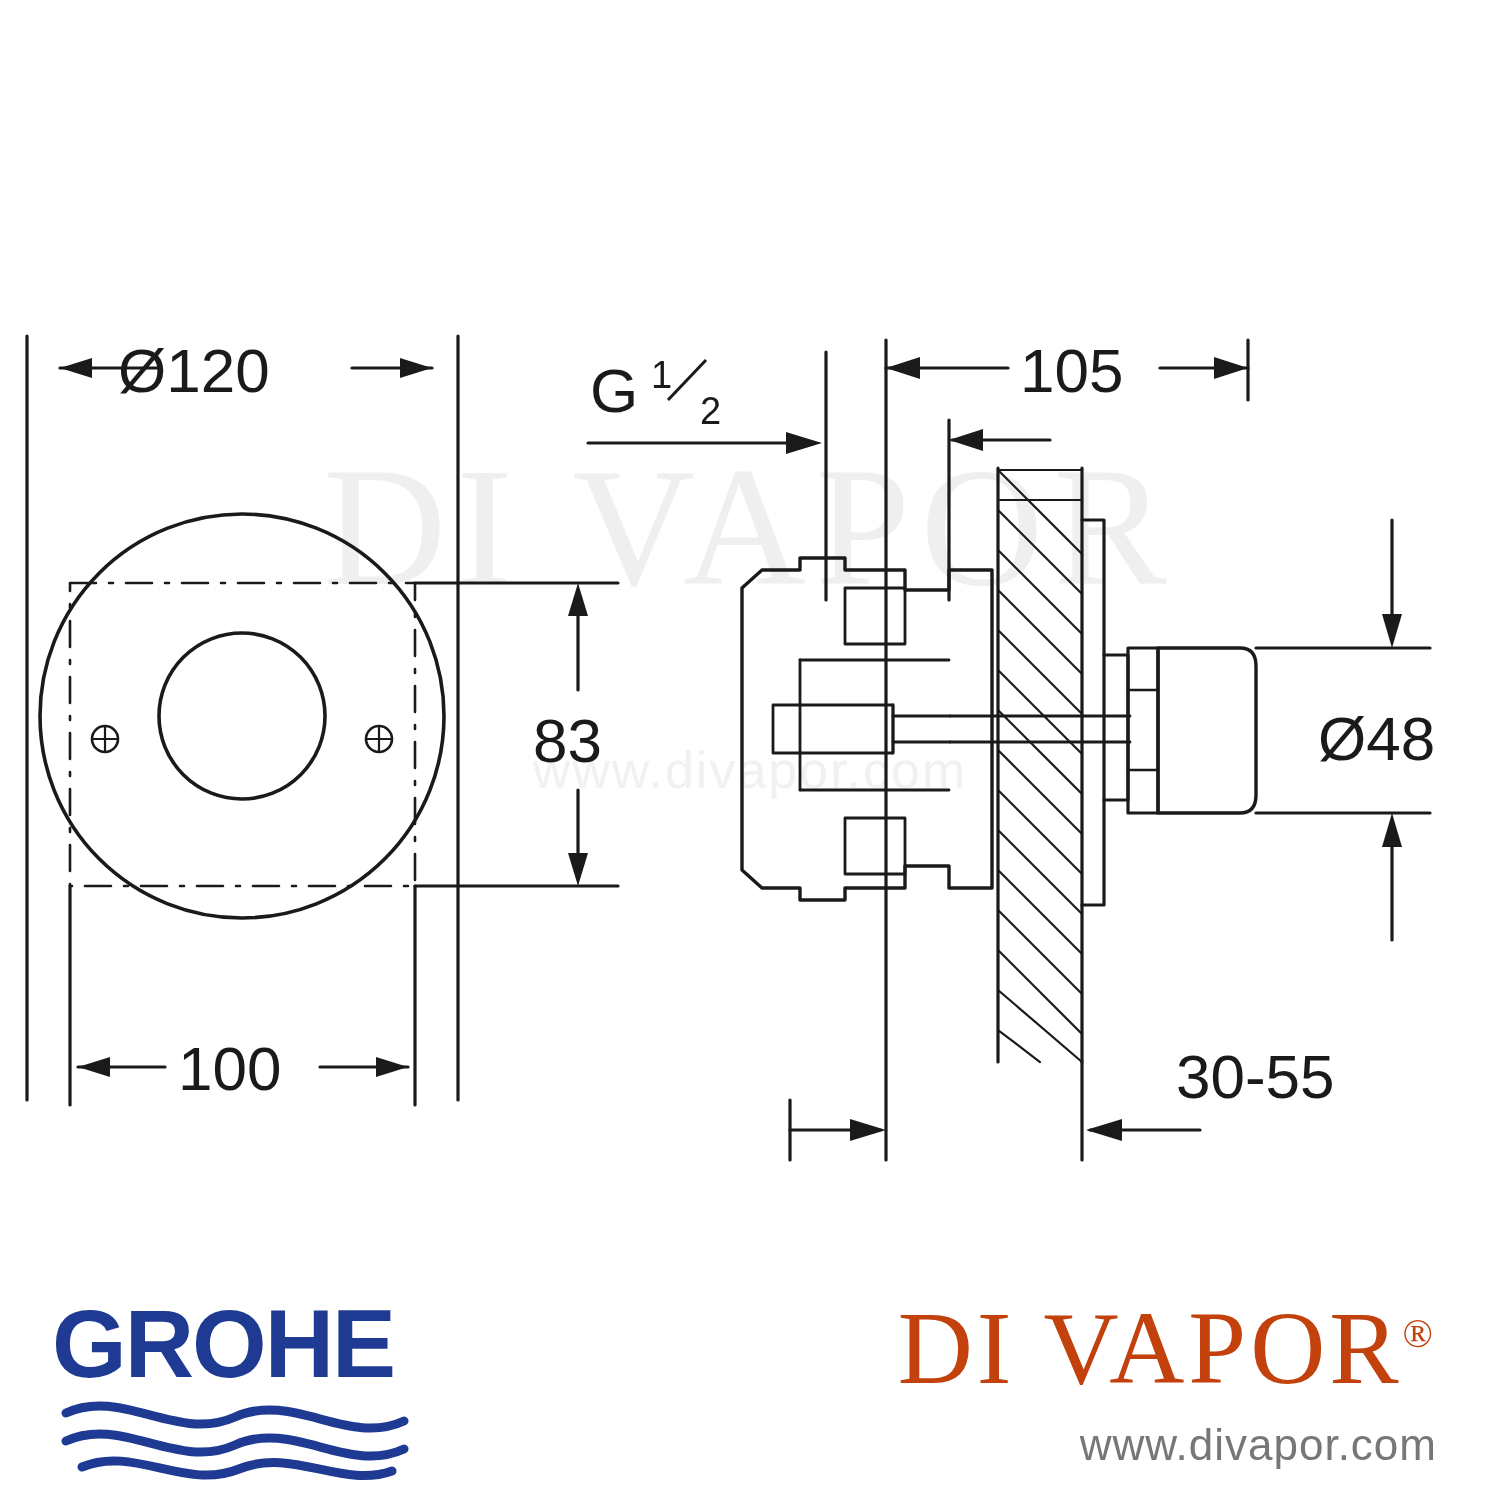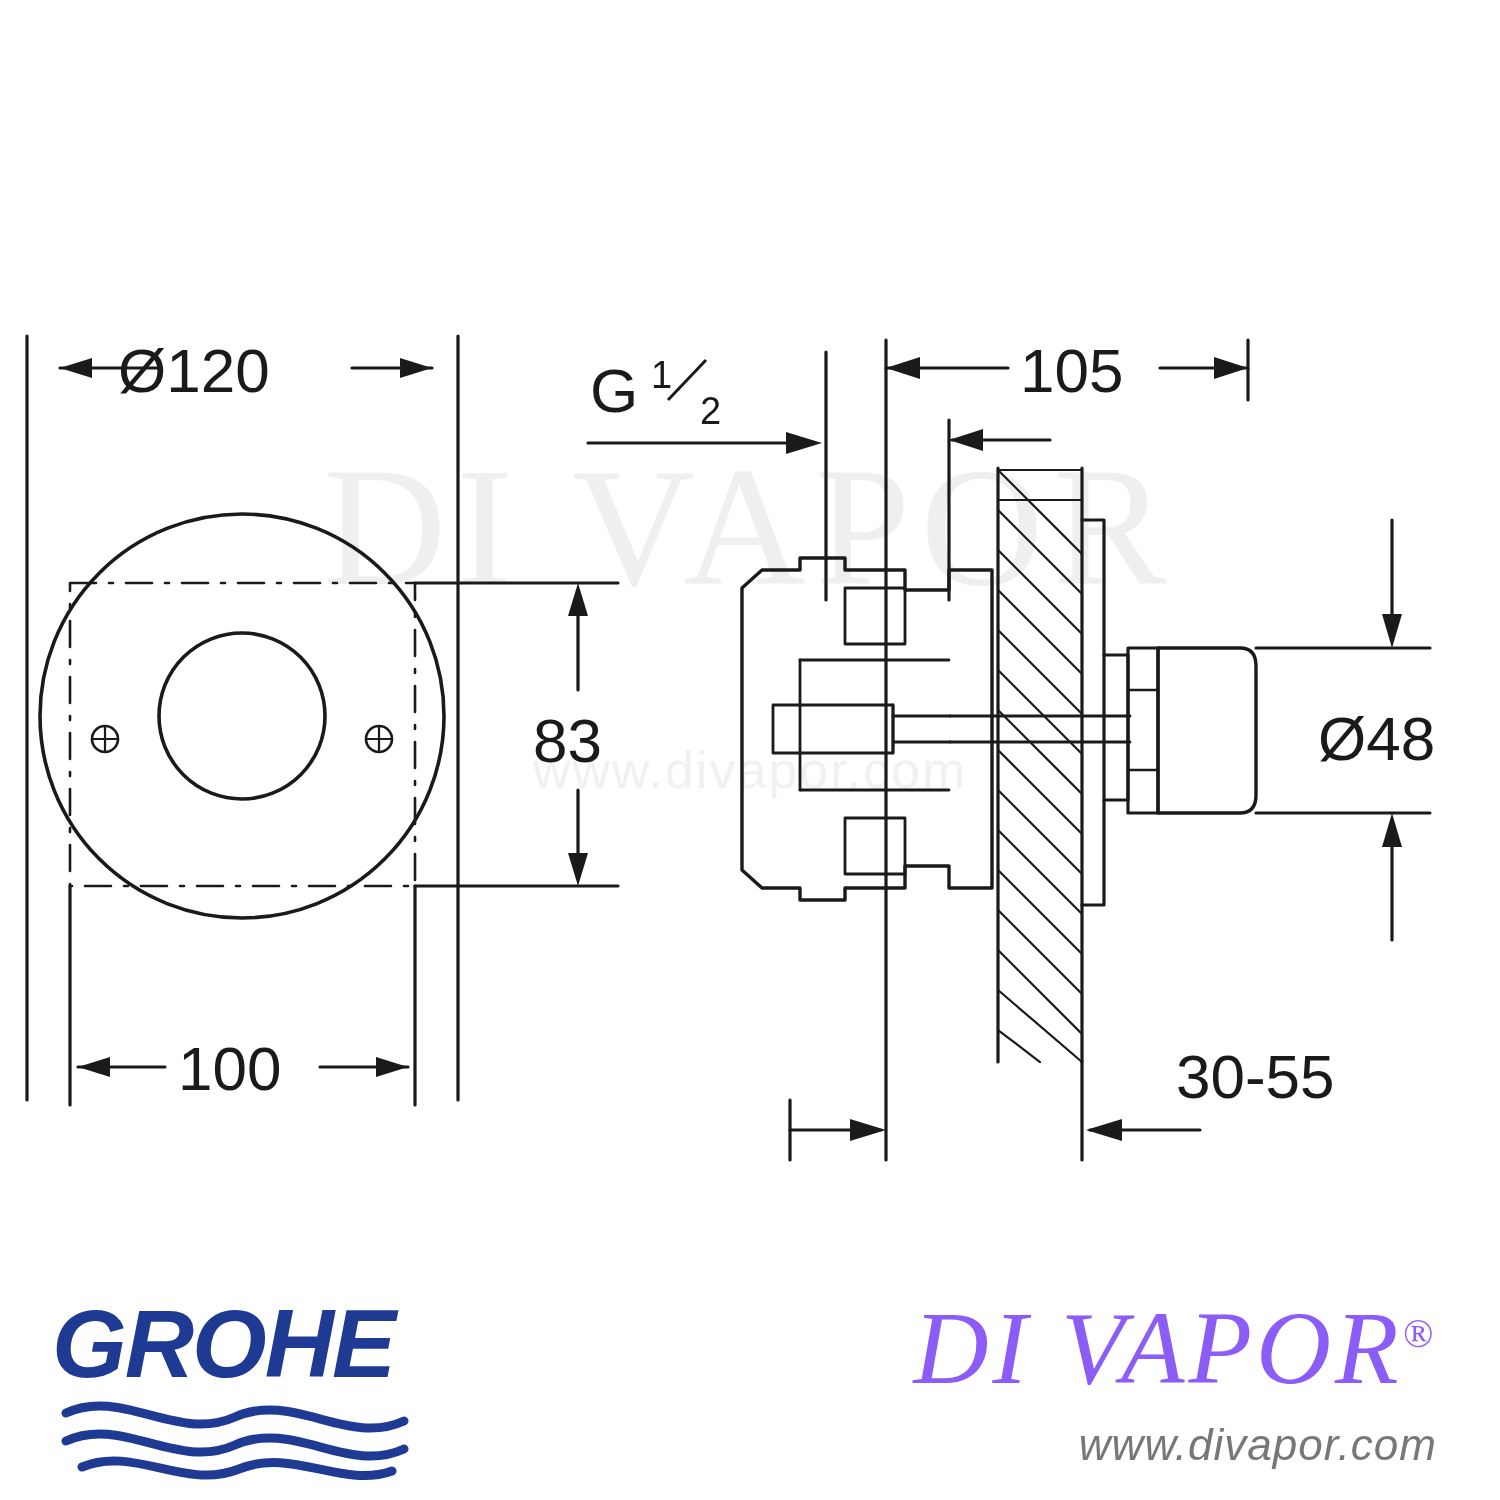--- a/index.html
+++ b/index.html
@@ -62,21 +62,20 @@
     font-size: 38px;
     fill: #1a1a1a;
   }
   
   .footer {
     position: absolute;
     left: 0;
     top: 1285px;
     width: 1492px;
     height: 215px;
-    font-style: italic;
   }
   .grohe-logo {
     position: absolute;
     left: 52px;
     top: 10px;
     width: 450px;
     height: 190px;
   }
   .grohe-word {
     font-family: "Liberation Sans", sans-serif;
@@ -89,21 +88,21 @@
     position: absolute;
     right: 55px;
     top: 8px;
     text-align: right;
     width: 760px;
   }
   .divapor-word {
     font-family: "Liberation Serif", serif;
     font-size: 104px;
     letter-spacing: 4px;
-    color: #8b5cf6;
+    color: #c2410c;
     line-height: 1.05;
     white-space: nowrap;
     text-align: right;
   }
   .divapor-reg {
     font-size: 40px;
     vertical-align: super;
   }
   .divapor-url {
     font-family: "Liberation Sans", sans-serif;

